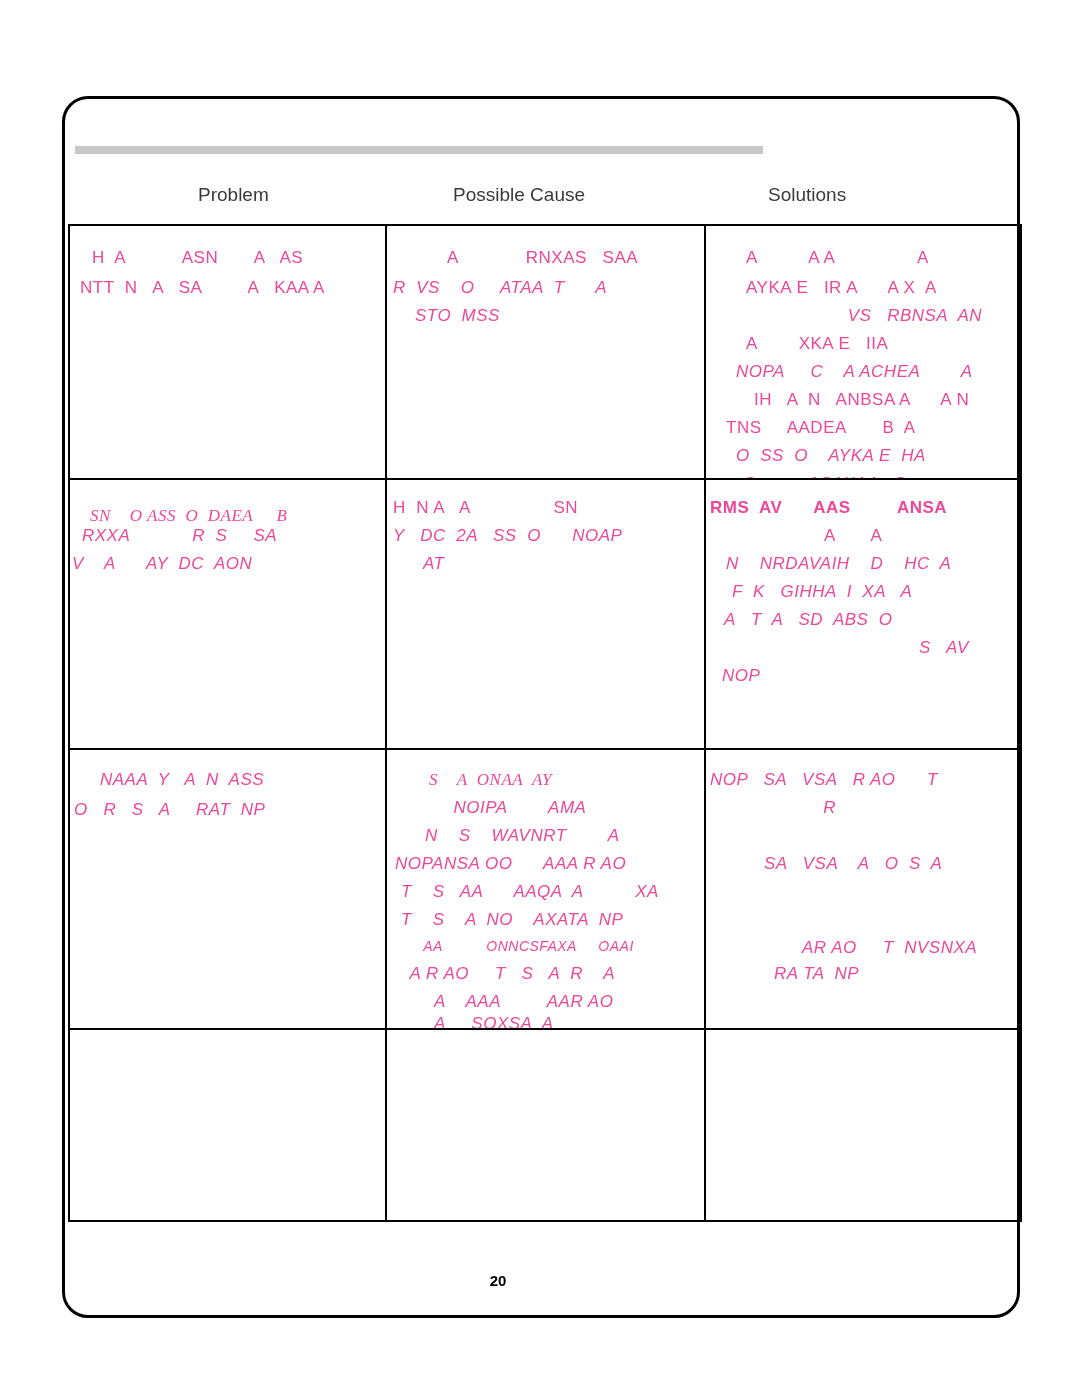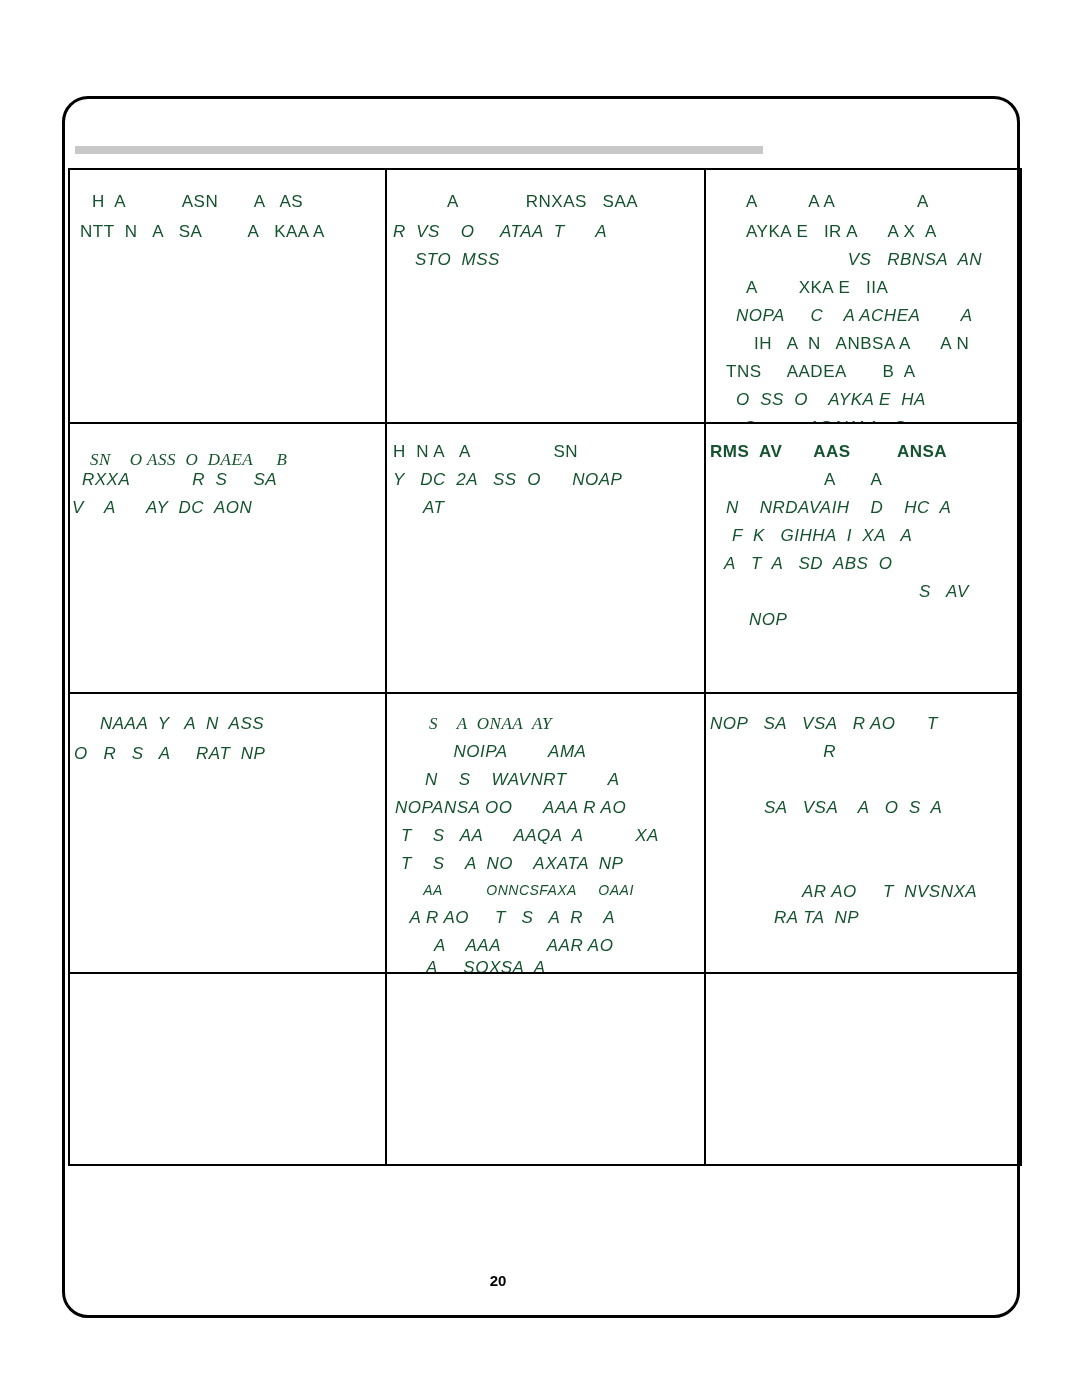--- a/index.html
+++ b/index.html
@@ -124,21 +124,21 @@
     position: relative;
     width: 100%;
     height: 100%;
     overflow: hidden;
   }
   .ln {
     position: absolute;
     white-space: pre;
     font-family: "Liberation Sans", sans-serif;
     font-size: 17px;
-    color: #14532d;
+    color: #ec4899;
     letter-spacing: 0.5px;
   }
   .ln.it { font-style: italic; }
   .ln.bd { font-weight: bold; }
   .page-num {
     position: absolute;
     left: 0;
     top: 1272px;
     width: 996px;
     text-align: center;
@@ -152,20 +152,25 @@
 <body>
 
 <div class="page">
 
   <div class="page-border"></div>
 
   <div class="tab-merge"></div>
 
   <div class="table-wrap">
 
+    <div class="col-heads">
+      <div class="col-head c0">Problem</div>
+      <div class="col-head c1">Possible Cause</div>
+      <div class="col-head c2">Solutions</div>
+    </div>
 
     <table class="tbl">
       <tbody>
           <tr class="r1">
         <td class="c-a">
           <div class="cell">
             <div class="ln" style="left:22px; top:22px;">H  A           ASN       A   AS</div>
             <div class="ln" style="left:10px; top:52px;">NTT  N   A   SA         A   KAA A</div>
           </div>
         </td>
@@ -207,21 +212,21 @@
           </div>
         </td>
         <td class="c-c">
           <div class="cell">
             <div class="ln bd" style="left:4px; top:18px;">RMS  AV      AAS         ANSA</div>
             <div class="ln" style="left:25px; top:46px;">                  A       A</div>
             <div class="ln it" style="left:20px; top:74px;">N    NRDAVAIH    D    HC  A</div>
             <div class="ln it" style="left:26px; top:102px;">F  K   GIHHA  I  XA   A</div>
             <div class="ln it" style="left:18px; top:130px;">A   T  A   SD  ABS  O</div>
             <div class="ln it" style="left:140px; top:158px;">              S   AV</div>
-            <div class="ln it" style="left:43px; top:186px;">NOP</div>
+            <div class="ln it" style="left:16px; top:186px;">NOP</div>
           </div>
         </td>
       </tr>
 
       <tr class="r3">
         <td class="c-a">
           <div class="cell">
             <div class="ln it" style="left:30px; top:20px;">NAAA  Y   A  N  ASS</div>
             <div class="ln it" style="left:4px; top:50px;">O   R   S   A     RAT  NP</div>
           </div>
@@ -230,21 +235,21 @@
           <div class="cell">
             <div class="ln it" style="left:42px; top:20px;font-family:Liberation Serif, serif;">S    A  ONAA  AY</div>
             <div class="ln it" style="left:56px; top:48px;">  NOIPA        AMA</div>
             <div class="ln it" style="left:38px; top:76px;">N    S    WAVNRT        A</div>
             <div class="ln it" style="left:8px; top:104px;">NOPANSA OO      AAA R AO</div>
             <div class="ln it" style="left:14px; top:132px;">T    S   AA      AAQA  A          XA</div>
             <div class="ln it" style="left:14px; top:160px;">T    S    A  NO    AXATA  NP</div>
             <div class="ln it" style="left:28px; top:188px; font-size:14px;">  AA          ONNCSFAXA     OAAI</div>
             <div class="ln it" style="left:18px; top:214px;"> A R AO     T   S   A  R    A</div>
             <div class="ln it" style="left:32px; top:242px;">   A    AAA         AAR AO</div>
-            <div class="ln it" style="left:24px; top:264px;">   A     SOXSA  A</div>
+            <div class="ln it" style="left:32px; top:264px;">   A     SOXSA  A</div>
           </div>
         </td>
         <td class="c-c">
           <div class="cell">
             <div class="ln it" style="left:4px; top:20px;">NOP   SA   VSA   R AO      T</div>
             <div class="ln it" style="left:86px; top:48px;">      R</div>
             <div class="ln it" style="left:58px; top:104px;">SA   VSA    A   O  S  A</div>
             <div class="ln it" style="left:96px; top:188px;">AR AO     T  NVSNXA</div>
             <div class="ln it" style="left:68px; top:214px;">RA TA  NP</div>
           </div>

